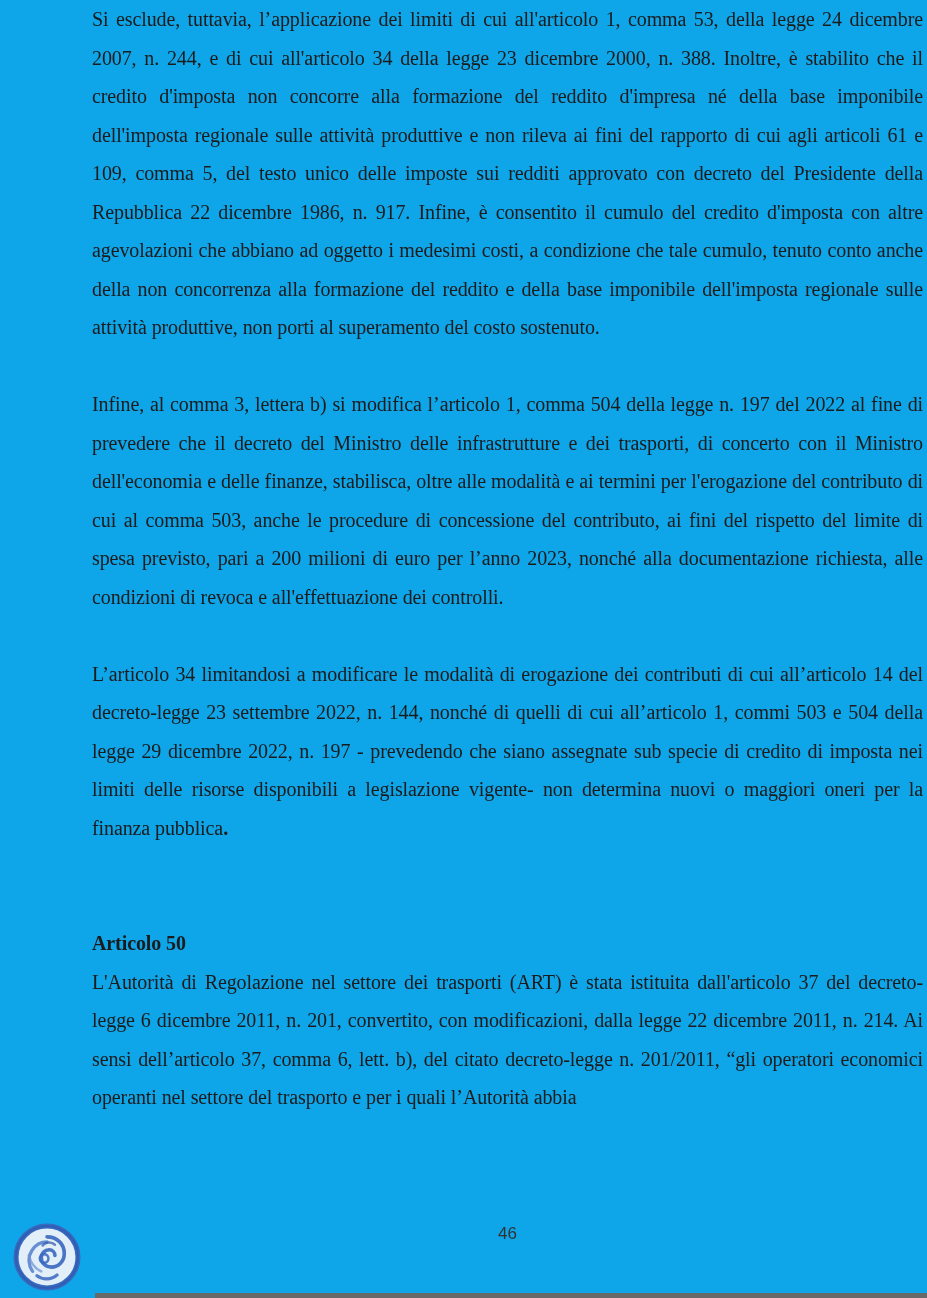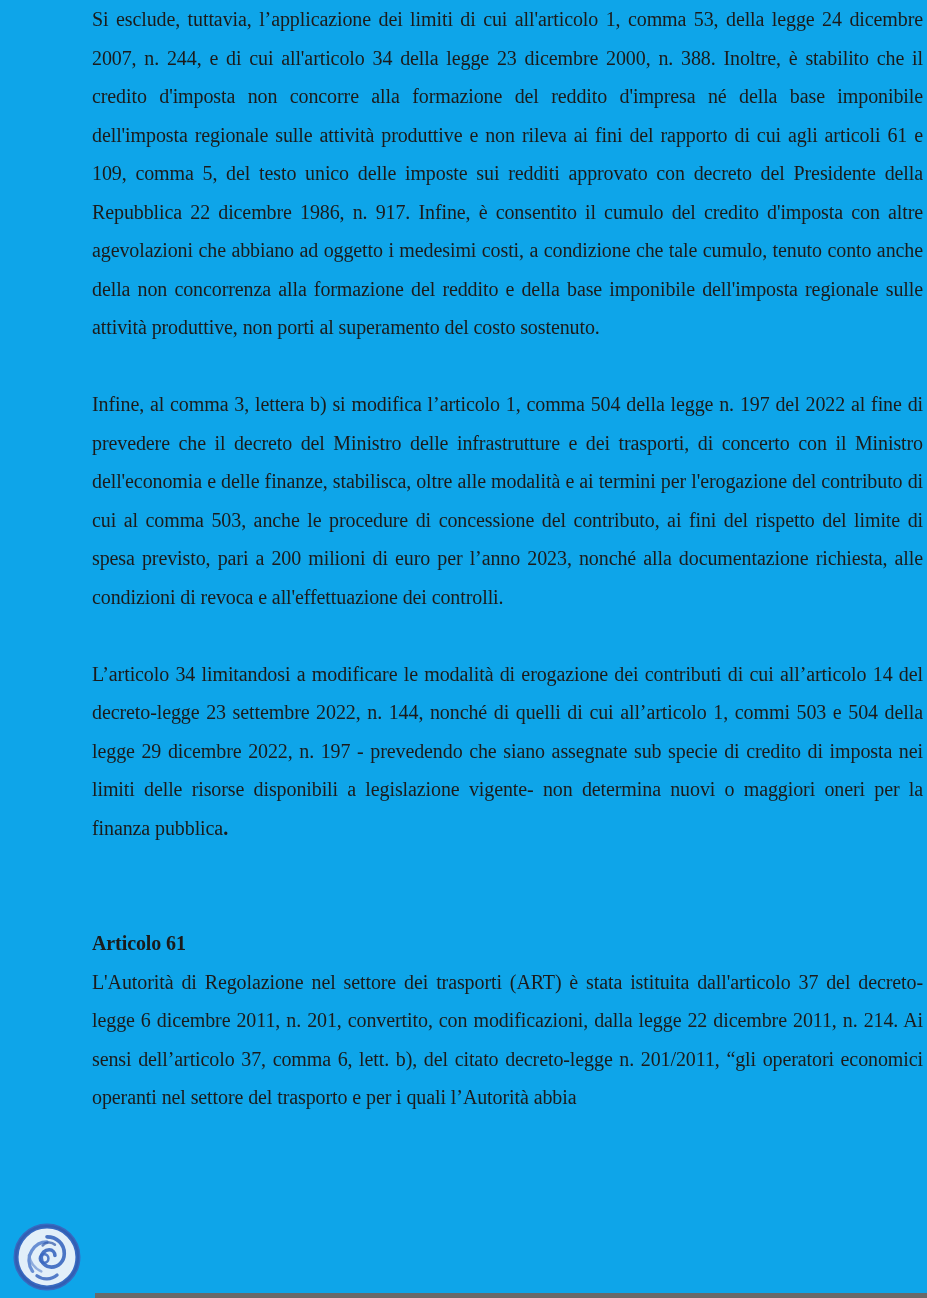--- a/index.html
+++ b/index.html
@@ -71,26 +71,27 @@
 <div class="page">
 
   <div class="text-column">
 
     <p class="para">Si esclude, tuttavia, l’applicazione dei limiti di cui all'articolo 1, comma 53, della legge 24 dicembre 2007, n. 244, e di cui all'articolo 34 della legge 23 dicembre 2000, n. 388. Inoltre, è stabilito che il credito d'imposta non concorre alla formazione del reddito d'impresa né della base imponibile dell'imposta regionale sulle attività produttive e non rileva ai fini del rapporto di cui agli articoli 61 e 109, comma 5, del testo unico delle imposte sui redditi approvato con decreto del Presidente della Repubblica 22 dicembre 1986, n. 917. Infine, è consentito il cumulo del credito d'imposta con altre agevolazioni che abbiano ad oggetto i medesimi costi, a condizione che tale cumulo, tenuto conto anche della non concorrenza alla formazione del reddito e della base imponibile dell'imposta regionale sulle attività produttive, non porti al superamento del costo sostenuto.</p>
 
     <p class="para">Infine, al comma 3, lettera b) si modifica l’articolo 1, comma 504 della legge n. 197 del 2022 al fine di prevedere che il decreto del Ministro delle infrastrutture e dei trasporti, di concerto con il Ministro dell'economia e delle finanze, stabilisca, oltre alle modalità e ai termini per l'erogazione del contributo di cui al comma 503, anche le procedure di concessione del contributo, ai fini del rispetto del limite di spesa previsto, pari a 200 milioni di euro per l’anno 2023, nonché alla documentazione richiesta, alle condizioni di revoca e all'effettuazione dei controlli.</p>
 
     <p class="para"><span>L’articolo 34 limitandosi a modificare le modalità di erogazione dei contributi di cui all’articolo 14 del decreto-legge 23 settembre 2022, n. 144, nonché di quelli di cui all’articolo 1, commi 503 e 504 della legge 29 dicembre 2022, n. 197 - prevedendo che siano assegnate </span><span class="italic">sub specie</span><span> di credito di imposta nei limiti delle risorse disponibili a legislazione vigente- non determina nuovi o maggiori oneri per la finanza pubblica</span><span class="bold">.</span></p>
 
-    <p class="heading">Articolo 61</p>
+    <p class="heading">Articolo 50</p>
 
     <p class="para after-heading"><span>L'Autorità di Regolazione nel settore dei trasporti (ART) è stata istituita dall'articolo 37 del decreto-legge 6 dicembre 2011, n. 201, convertito, con modificazioni, dalla legge 22 dicembre 2011, n. 214. Ai sensi dell’articolo 37, comma 6, lett. b), del citato decreto-legge n. 201/2011, </span><span class="italic">“gli operatori economici operanti nel settore del trasporto e per i quali l’Autorità abbia</span></p>
 
   </div>
 
+  <div class="page-number">46</div>
 
   <svg class="stamp" viewBox="0 0 100 100" xmlns="http://www.w3.org/2000/svg">
     <circle cx="50" cy="50" r="43" fill="#eef3fa" stroke="#3a67bf" stroke-width="7" opacity="0.95"></circle>
     <circle cx="50" cy="50" r="43" fill="none" stroke="#2f57a8" stroke-width="3" opacity="0.6"></circle>
     <path d="M50 22 c14 0 24 10 24 23 c0 11 -8 19 -18 19 c-8 0 -14 -6 -14 -13 c0 -6 5 -11 11 -11 c5 0 8 4 8 8" fill="none" stroke="#3a67bf" stroke-width="5" stroke-linecap="round" opacity="0.9"></path>
     <path d="M30 70 c-6 -8 -7 -20 -1 -29 c5 -8 13 -12 21 -12" fill="none" stroke="#4a77c9" stroke-width="4.5" stroke-linecap="round" opacity="0.8"></path>
     <path d="M36 76 c8 6 20 6 28 -1" fill="none" stroke="#3a67bf" stroke-width="4.5" stroke-linecap="round" opacity="0.85"></path>
     <path d="M44 34 c4 -5 12 -6 17 -1" fill="none" stroke="#2f57a8" stroke-width="3.5" stroke-linecap="round" opacity="0.7"></path>
     <circle cx="46" cy="52" r="6" fill="none" stroke="#3a67bf" stroke-width="3.5" opacity="0.85"></circle>
     <path d="M25 48 c2 10 8 18 17 22" fill="none" stroke="#6e92d2" stroke-width="3.5" stroke-linecap="round" opacity="0.7"></path>

